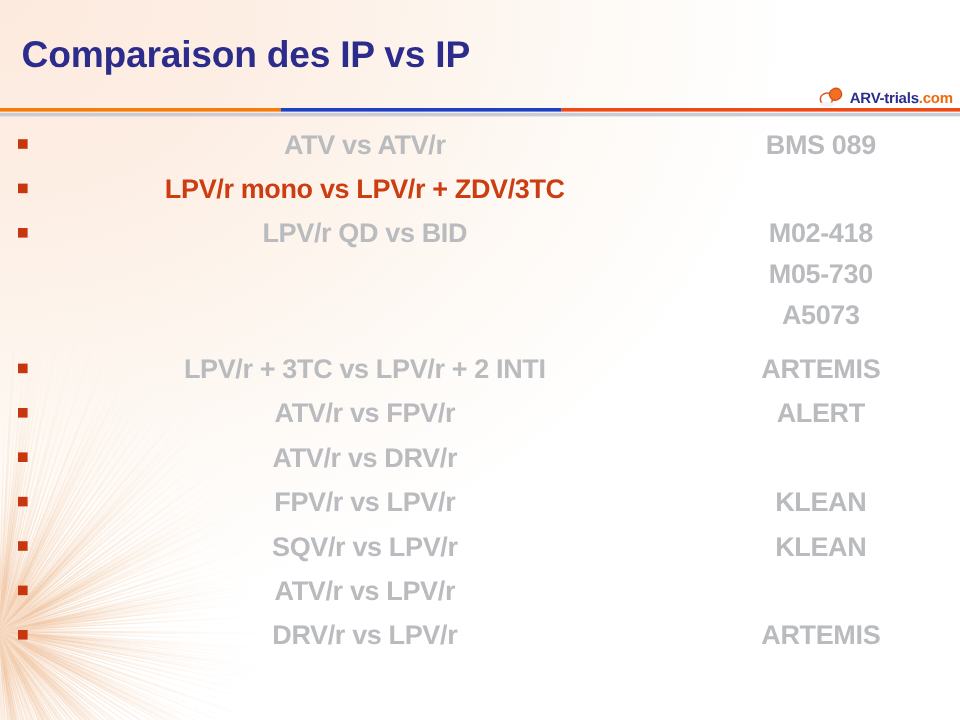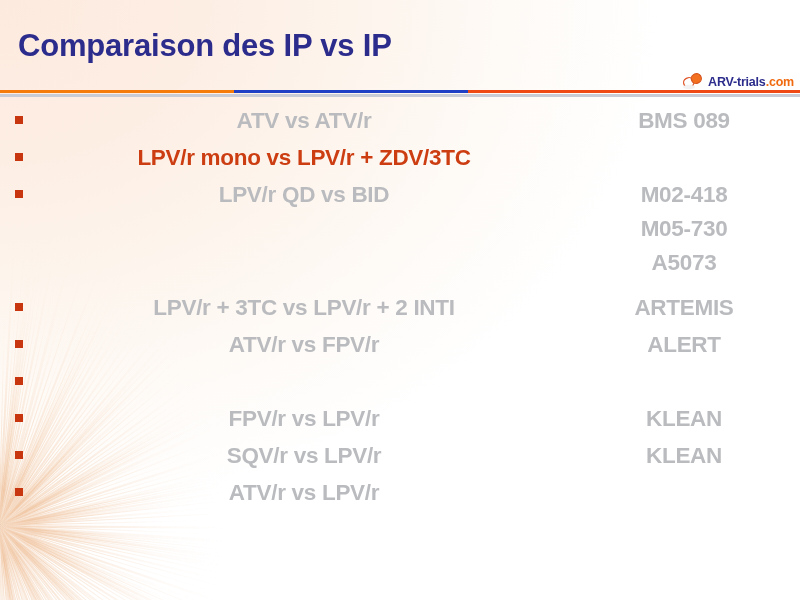--- a/index.html
+++ b/index.html
@@ -406,20 +406,21 @@
         <div class="bullet-cell">
           <span class="bullet"></span>
         </div>
         <div class="label">ATV/r vs FPV/r</div>
         <div class="value">ALERT</div>
       </div>
       <div class="row">
         <div class="bullet-cell">
           <span class="bullet"></span>
         </div>
+        <div class="label">ATV/r vs DRV/r</div>
       </div>
       <div class="row">
         <div class="bullet-cell">
           <span class="bullet"></span>
         </div>
         <div class="label">FPV/r vs LPV/r</div>
         <div class="value">KLEAN</div>
       </div>
       <div class="row">
         <div class="bullet-cell">
@@ -427,15 +428,22 @@
         </div>
         <div class="label">SQV/r vs LPV/r</div>
         <div class="value">KLEAN</div>
       </div>
       <div class="row">
         <div class="bullet-cell">
           <span class="bullet"></span>
         </div>
         <div class="label">ATV/r vs LPV/r</div>
       </div>
+      <div class="row">
+        <div class="bullet-cell">
+          <span class="bullet"></span>
+        </div>
+        <div class="label">DRV/r vs LPV/r</div>
+        <div class="value">ARTEMIS</div>
+      </div>
     </div>
 
 </div>
 
 </body></html>

